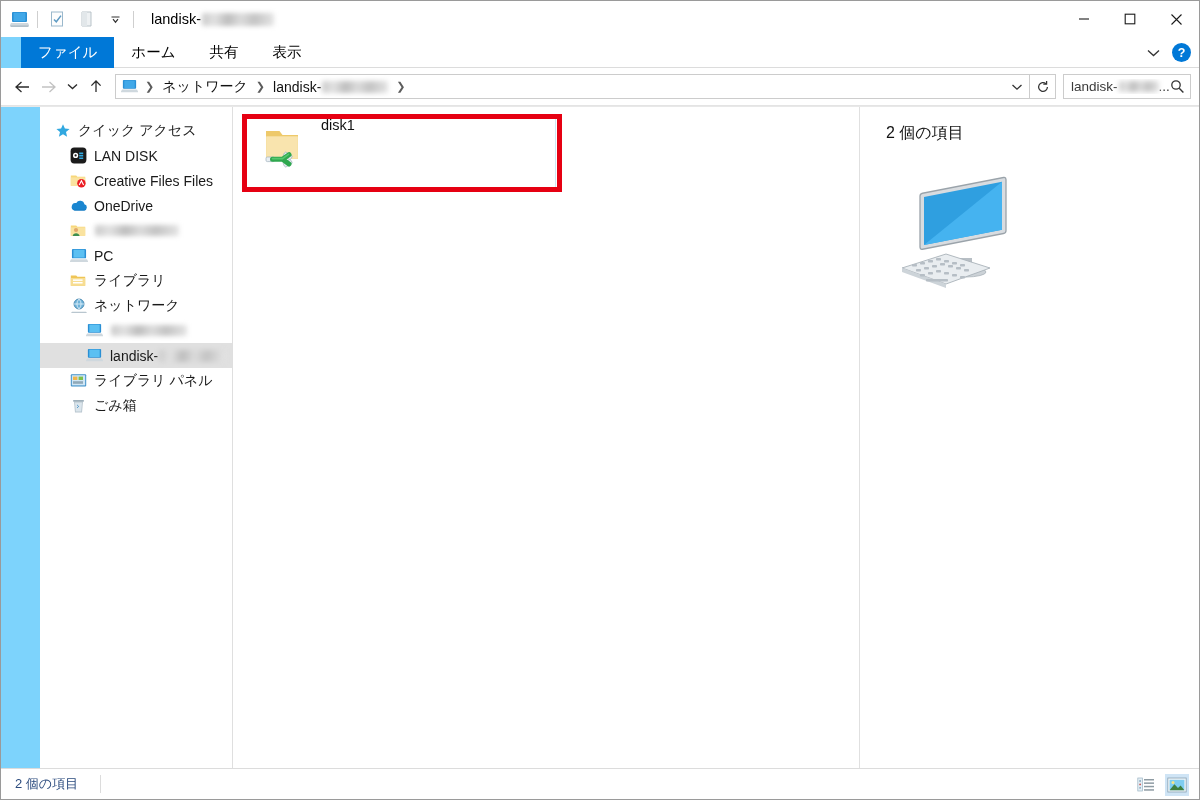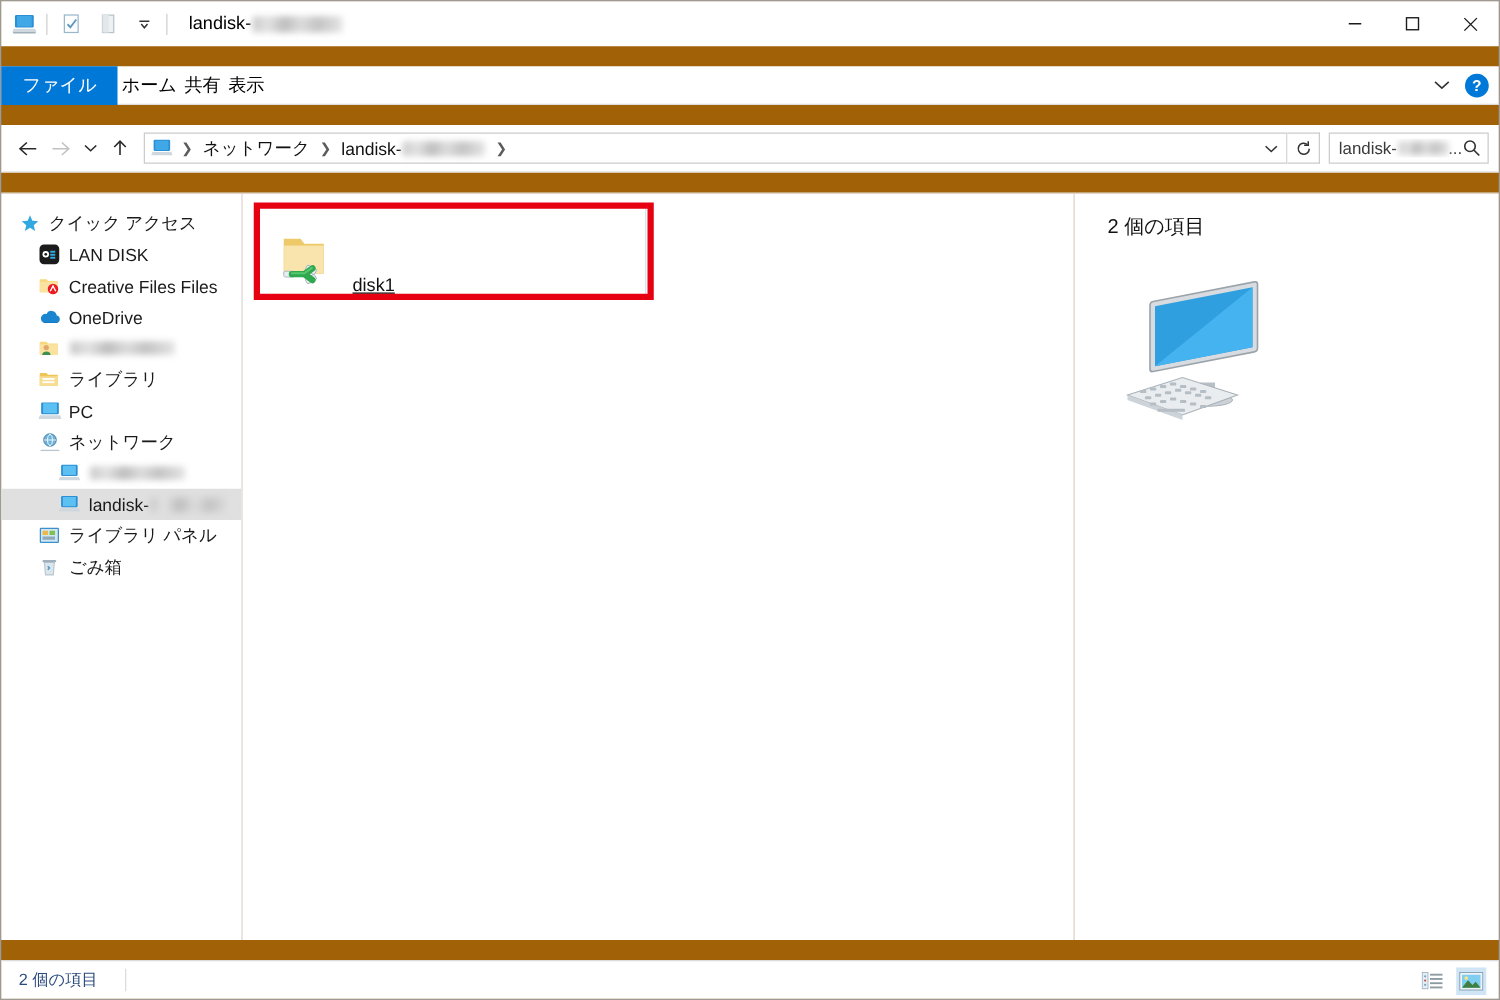--- a/index.html
+++ b/index.html
@@ -6,24 +6,23 @@
   html, body {
     width: 1200px; height: 800px;
     font-family: "Liberation Sans", "DejaVu Sans", sans-serif;
     background: #ffffff;
     overflow: hidden;
   }
   .window {
     position: relative;
     width: 1200px; height: 800px;
     border: 1px solid #9a9a9a;
-    background: #a16207;
+    background: #7dd3fc;
     display: flex;
     flex-direction: column;
-    gap: 16px;
   }
 
   
   .titlebar {
     height: 36px;
     display: flex;
     align-items: center;
     background: #ffffff;
     flex: none;
     position: relative;
@@ -69,24 +68,25 @@
 
   
   .ribbon {
     height: 31px;
     display: flex;
     align-items: stretch;
     border-bottom: 1px solid #dcdcdc;
     background: #ffffff;
     flex: none;
     position: relative;
+    margin-left: 20px;
   }
   .tab {
     display: flex; align-items: center;
-    padding: 0 3px;
+    padding: 0 17px;
     font-size: 14.5px;
     color: #000000;
     height: 31px;
   }
   .tab.file {
     background: #0078d7;
     color: #ffffff;
     padding: 0 17px;
     min-width: 70px;
     justify-content: center;
@@ -162,20 +162,21 @@
     display: flex; align-items: center; overflow: hidden;
   }
   .search-ico { margin-left: auto; display: flex; align-items: center; }
 
   
   .body {
     flex: 1;
     display: flex;
     min-height: 0;
     border-top: 1px solid #e8e8e8;
+    padding-left: 39px;
   }
 
   
   .sidebar {
     width: 193px;
     flex: none;
     background: #ffffff;
     border-right: 1px solid #dfdfdf;
     padding-top: 11px;
     overflow: hidden;
@@ -206,23 +207,22 @@
   }
   .tiles {
     display: flex;
     flex-wrap: wrap;
     padding: 9px 0 0 13px;
   }
   .tile {
     width: 310px;
     height: 74px;
     display: flex;
-    align-items: flex-end;
+    align-items: flex-start;
     padding-left: 7px;
-    text-decoration: underline;
   }
   .tile.selected {
     border: 1px solid #cce8f4;
     background: #ffffff;
   }
   .tile-ico {
     width: 56px; min-width: 56px; height: 60px;
     display: flex; align-items: center; justify-content: center;
   }
   .tile-label {
@@ -486,39 +486,39 @@
             <path d="M0.8 4.4 h14.4 v8.4 h-14.4z" fill="#fae3a0"></path>
             <circle cx="6" cy="7" r="2.1" fill="#e0a86a"></circle>
             <path d="M2.6 13 a3.6 3.6 0 0 1 7 0z" fill="#3f8f4f"></path>
           </svg>
         </span>
         <span class="blur b-user"></span>
       </div>
 
       <div class="side-item lvl1">
         <span class="side-ico">
+          <svg width="18" height="16" viewBox="0 0 19 17">
+            <path d="M3 1 h13 a1 1 0 0 1 1 1 v8 a1 1 0 0 1 -1 1 h-13 a1 1 0 0 1 -1 -1 v-8 a1 1 0 0 1 1 -1z" fill="#2a8fd4"></path>
+            <path d="M3.6 1.8 h11.8 v8.4 h-11.8z" fill="#5cc0f2"></path>
+            <path d="M1 12 h17 l1.5 3 h-20z" fill="#cfd8de"></path>
+          </svg>
+        </span>
+        <span>PC</span>
+      </div>
+
+      <div class="side-item lvl1">
+        <span class="side-ico">
           <svg width="17" height="15" viewBox="0 0 17 15">
             <path d="M0.8 2.4 h5.4 l1.2 1.4 h7.8 v9 h-14.4z" fill="#efc556"></path>
             <path d="M0.8 5 h14.4 v7.8 h-14.4z" fill="#f7dd92"></path>
             <rect x="3" y="6.4" width="9.6" height="1.5" fill="#ffffff"></rect>
             <rect x="3" y="9" width="9.6" height="1.5" fill="#ffffff"></rect>
           </svg>
         </span>
         <span>ライブラリ</span>
-      </div>
-
-      <div class="side-item lvl1">
-        <span class="side-ico">
-          <svg width="18" height="16" viewBox="0 0 19 17">
-            <path d="M3 1 h13 a1 1 0 0 1 1 1 v8 a1 1 0 0 1 -1 1 h-13 a1 1 0 0 1 -1 -1 v-8 a1 1 0 0 1 1 -1z" fill="#2a8fd4"></path>
-            <path d="M3.6 1.8 h11.8 v8.4 h-11.8z" fill="#5cc0f2"></path>
-            <path d="M1 12 h17 l1.5 3 h-20z" fill="#cfd8de"></path>
-          </svg>
-        </span>
-        <span>PC</span>
       </div>
 
       <div class="side-item lvl1">
         <span class="side-ico">
           <svg width="18" height="15" viewBox="0 0 18 15">
             <circle cx="9" cy="6" r="5" fill="#6fb3d9"></circle>
             <circle cx="9" cy="6" r="5" fill="none" stroke="#3b7ea8" stroke-width="0.8"></circle>
             <path d="M4 6 h10 M9 1 a7 7 0 0 1 0 10 a7 7 0 0 1 0 -10" fill="none" stroke="#e9f4fb" stroke-width="0.8"></path>
             <path d="M2 13.8 h14 l1 1.2 h-16z" fill="#b9c6cf"></path>
           </svg>

